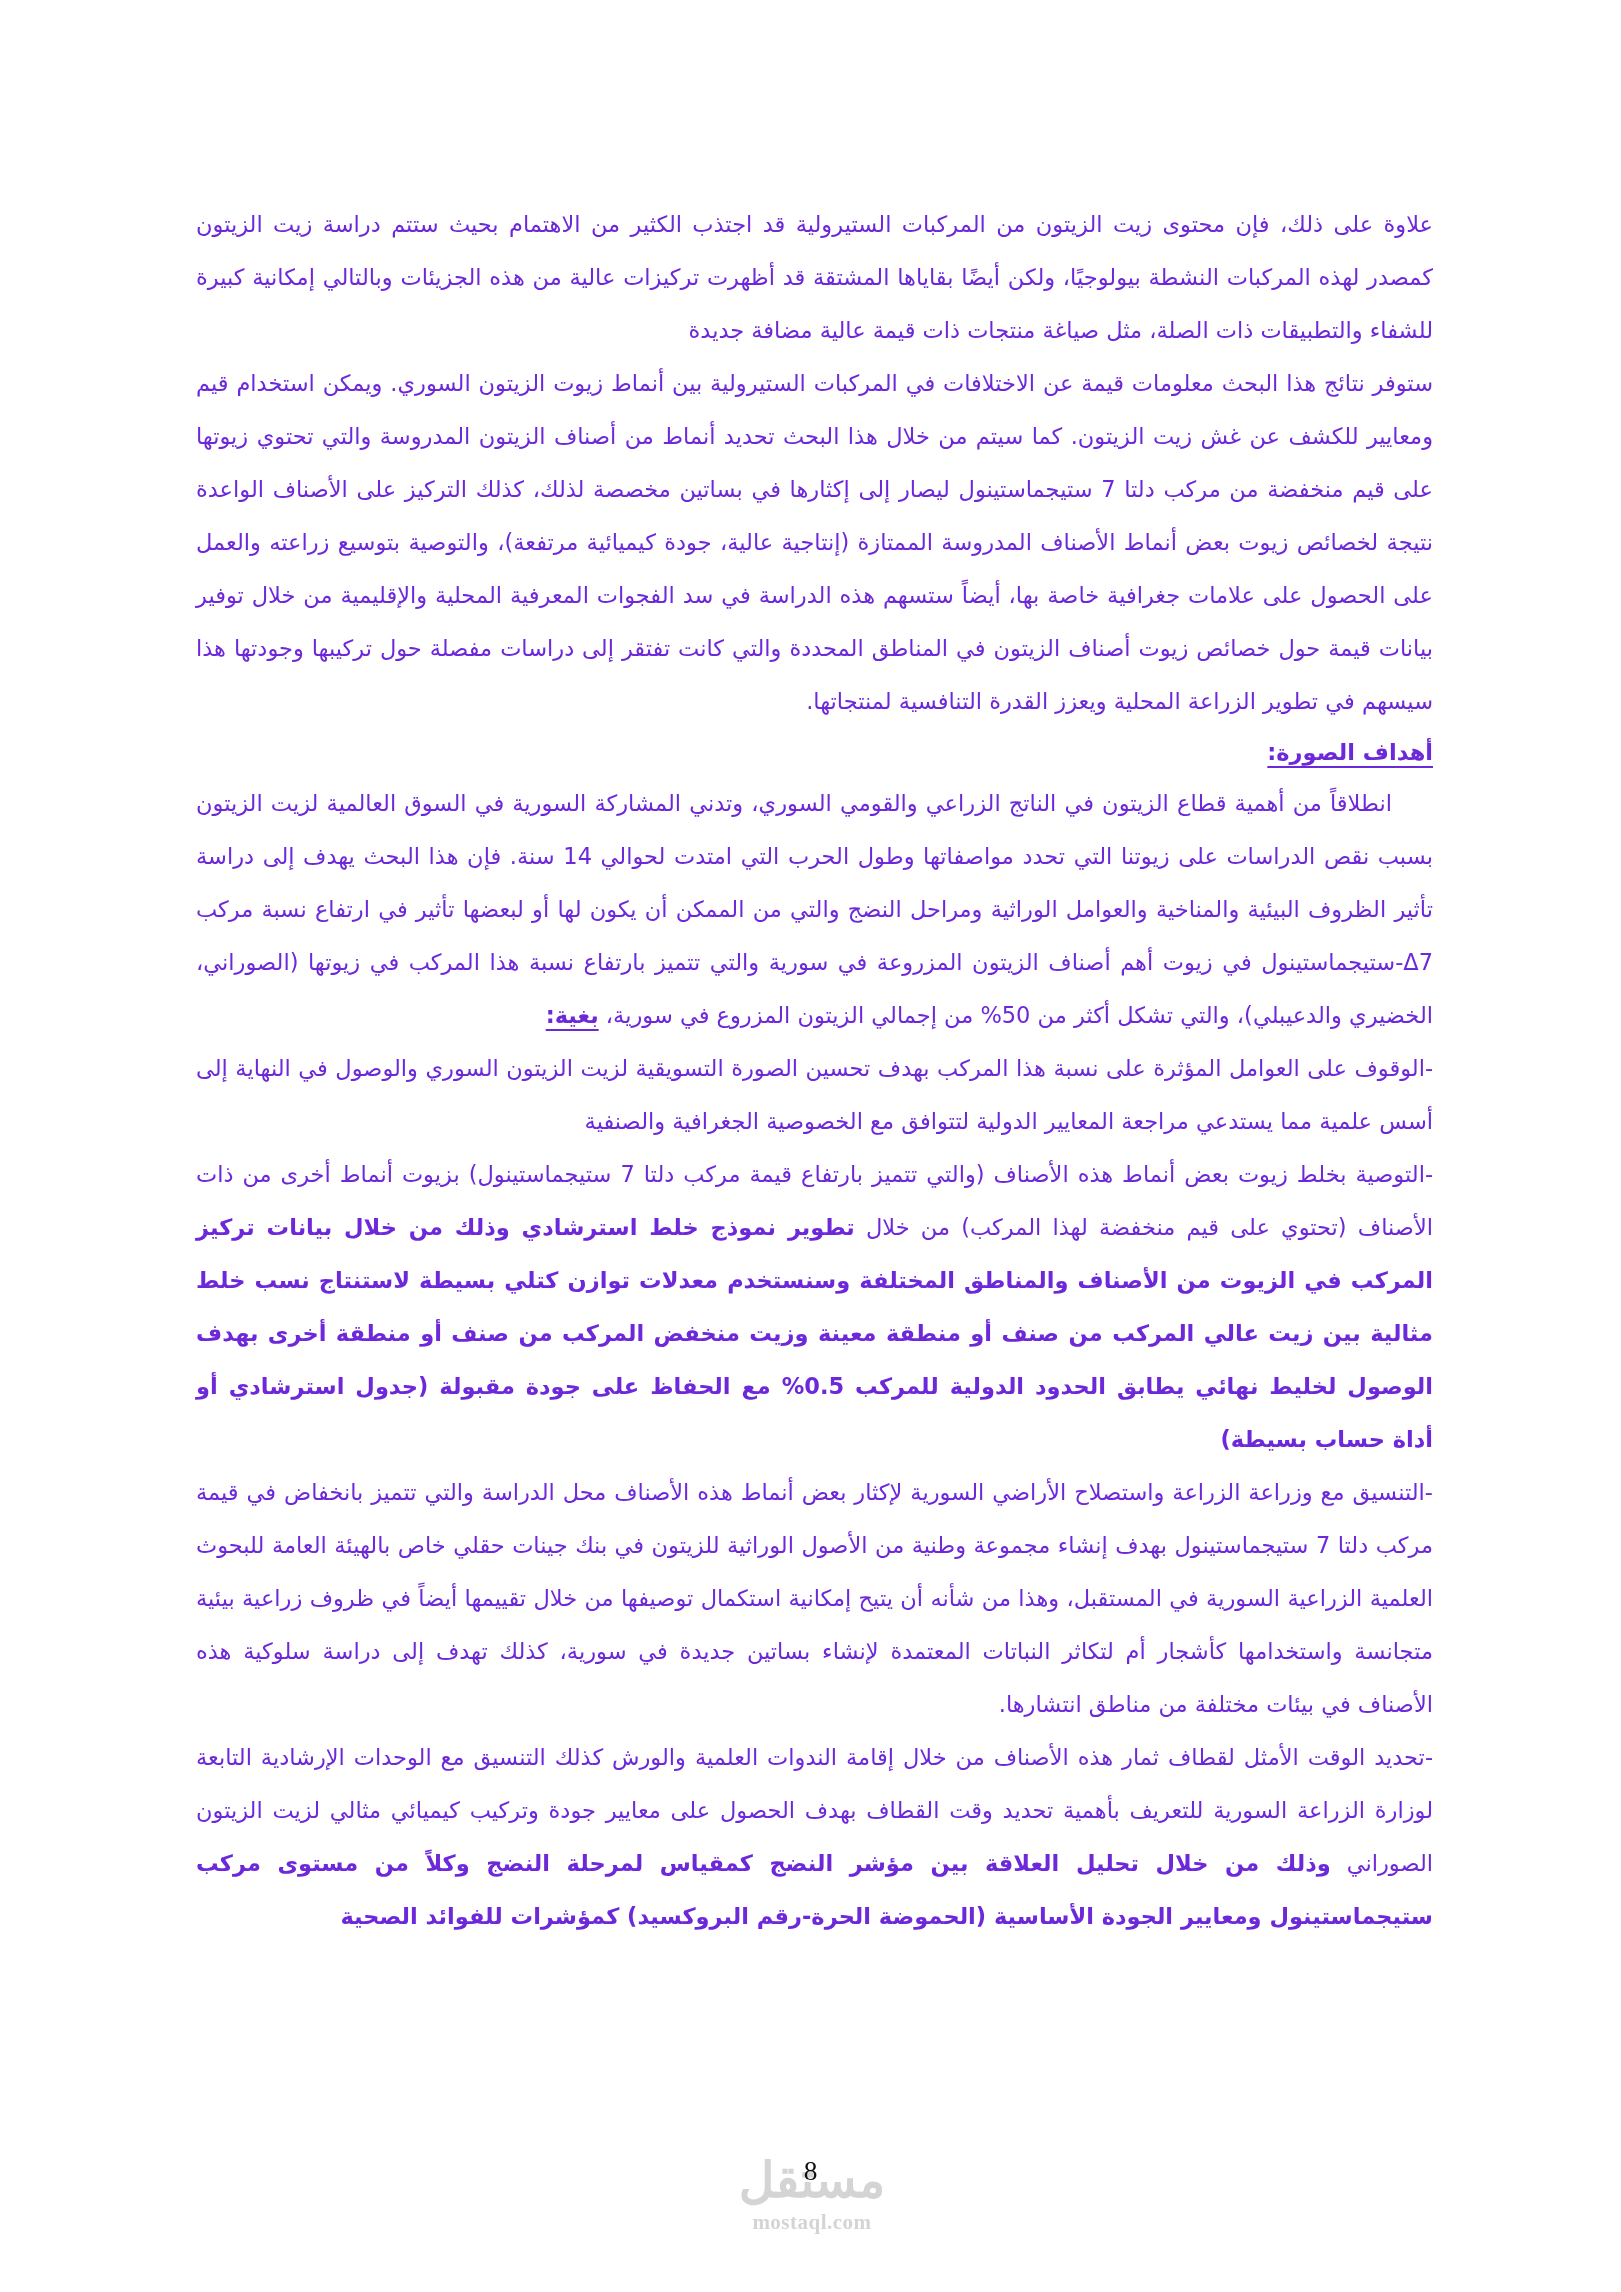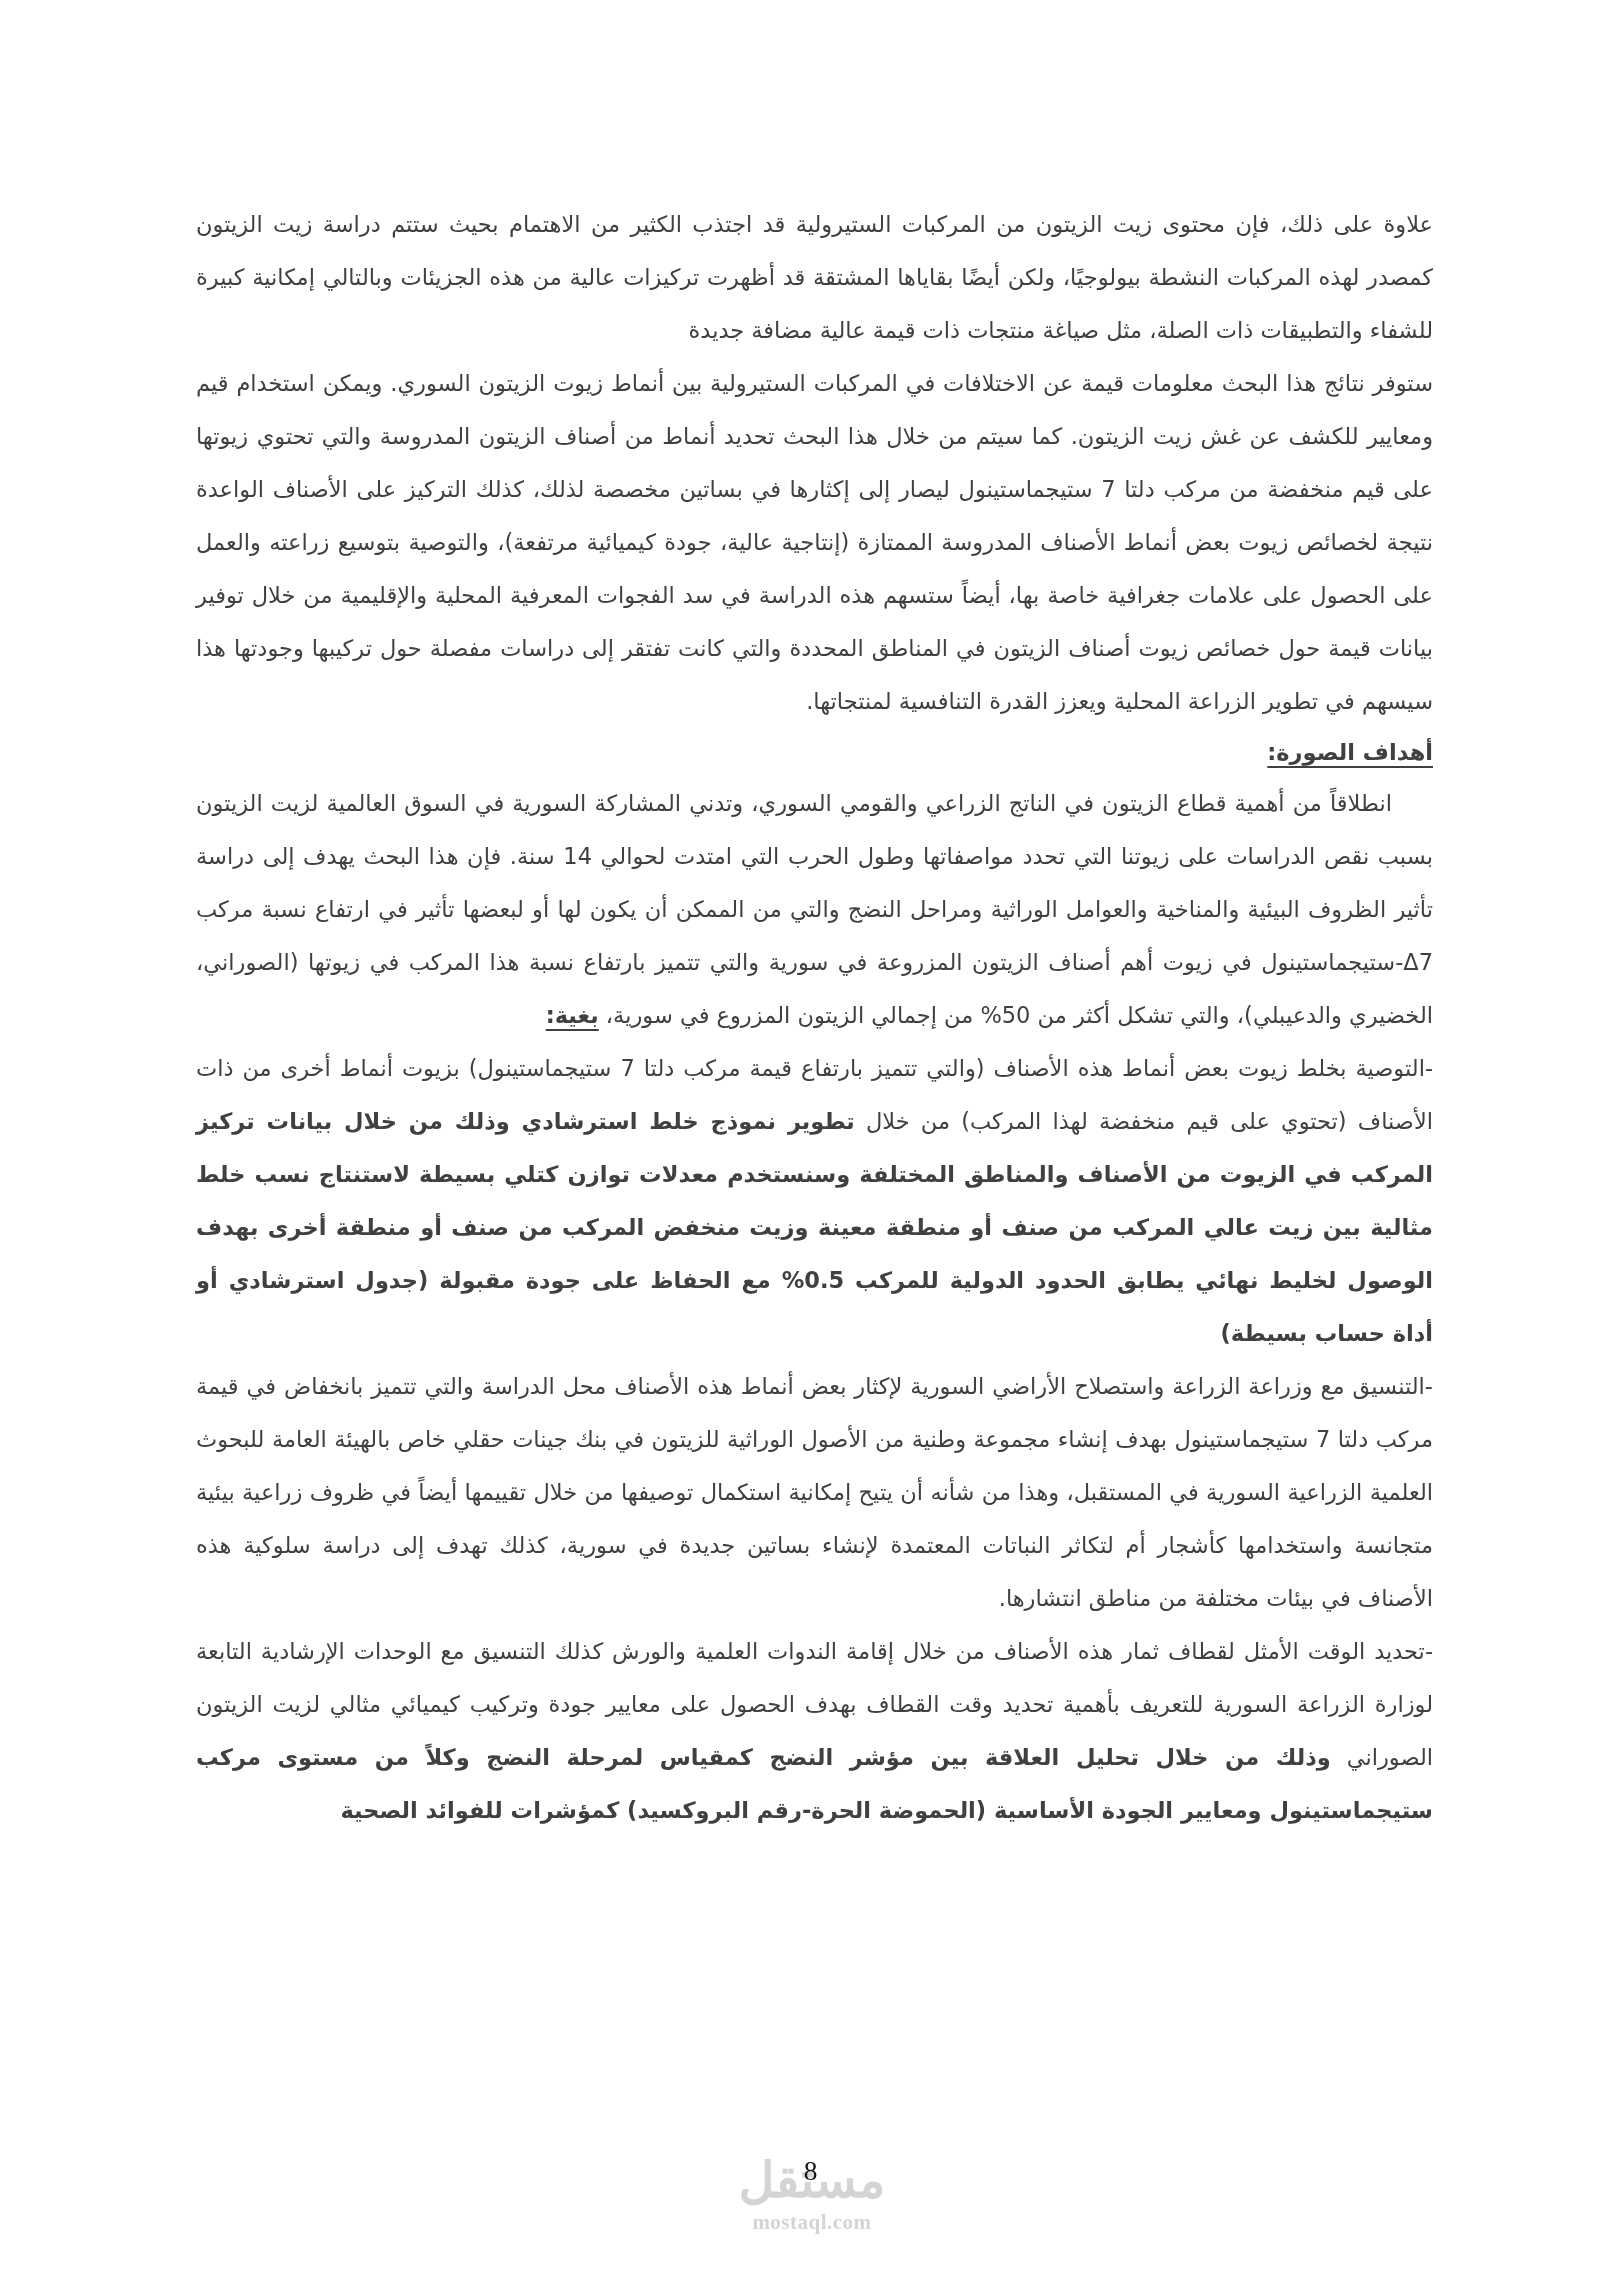--- a/index.html
+++ b/index.html
@@ -1,21 +1,21 @@
 <!DOCTYPE html>
 <html lang="ar" dir="rtl"><head>
 <meta charset="utf-8">
 <style>
   html, body { margin: 0; padding: 0; background: #ffffff; }
   body { width: 1621px; height: 2293px; position: relative; overflow: hidden; }
   .page {
     position: absolute; left: 196px; top: 198px; width: 1237px;
     direction: rtl; text-align: justify; text-align-last: right;
     font-family: "DejaVu Sans", "Liberation Sans", sans-serif;
-    font-size: 22.5px; line-height: 53px; color: #404040;
+    font-size: 22.5px; line-height: 53px; color: #6d28d9;
   }
   .page p { margin: 0; }
   .page p.indent { text-indent: 41px; }
   .heading {
     font-weight: bold; text-decoration: underline; text-underline-offset: 5.9px;
     margin: 0; line-height: 49px;
   }
   b, .bold { font-weight: bold; }
   u { text-underline-offset: 5.9px; }
   .footer {
@@ -37,20 +37,23 @@
 <div class="page">
   <p>علاوة على ذلك، فإن محتوى زيت الزيتون من المركبات الستيرولية قد اجتذب الكثير من الاهتمام بحيث ستتم دراسة زيت الزيتون كمصدر لهذه المركبات النشطة بيولوجيًا، ولكن أيضًا بقاياها المشتقة قد أظهرت تركيزات عالية من هذه الجزيئات وبالتالي إمكانية كبيرة للشفاء والتطبيقات ذات الصلة، مثل صياغة منتجات ذات قيمة عالية مضافة جديدة</p>
   <p>ستوفر نتائج هذا البحث معلومات قيمة عن الاختلافات في المركبات الستيرولية بين أنماط زيوت الزيتون السوري. ويمكن استخدام قيم ومعايير للكشف عن غش زيت الزيتون. كما سيتم من خلال هذا البحث تحديد أنماط من أصناف الزيتون المدروسة والتي تحتوي زيوتها على قيم منخفضة من مركب دلتا 7 ستيجماستينول ليصار إلى إكثارها في بساتين مخصصة لذلك، كذلك التركيز على الأصناف الواعدة نتيجة لخصائص زيوت بعض أنماط الأصناف المدروسة الممتازة (إنتاجية عالية، جودة كيميائية مرتفعة)، والتوصية بتوسيع زراعته والعمل على الحصول على علامات جغرافية خاصة بها، أيضاً ستسهم هذه الدراسة في سد الفجوات المعرفية المحلية والإقليمية من خلال توفير بيانات قيمة حول خصائص زيوت أصناف الزيتون في المناطق المحددة والتي كانت تفتقر إلى دراسات مفصلة حول تركيبها وجودتها هذا سيسهم في تطوير الزراعة المحلية ويعزز القدرة التنافسية لمنتجاتها.</p>
 
   <p class="heading">أهداف الصورة:</p>
 
   <p class="indent">
     <span>انطلاقاً من أهمية قطاع الزيتون في الناتج الزراعي والقومي السوري، وتدني المشاركة السورية في السوق العالمية لزيت الزيتون بسبب نقص الدراسات على زيوتنا التي تحدد مواصفاتها وطول الحرب التي امتدت لحوالي 14 سنة. فإن هذا البحث يهدف إلى دراسة تأثير الظروف البيئية والمناخية والعوامل الوراثية ومراحل النضج والتي من الممكن أن يكون لها أو لبعضها تأثير في ارتفاع نسبة مركب Δ7-ستيجماستينول في زيوت أهم أصناف الزيتون المزروعة في سورية والتي تتميز بارتفاع نسبة هذا المركب في زيوتها (الصوراني، الخضيري والدعيبلي)، والتي تشكل أكثر من 50% من إجمالي الزيتون المزروع في سورية، </span><u class="bold">بغية:</u>
   </p>
 
+  <p>
+    <span>-الوقوف على العوامل المؤثرة على نسبة هذا المركب بهدف تحسين الصورة التسويقية لزيت الزيتون السوري والوصول في النهاية إلى أسس علمية مما يستدعي مراجعة المعايير الدولية لتتوافق مع الخصوصية الجغرافية والصنفية</span>
+  </p>
 
   <p>
     <span>-التوصية بخلط زيوت بعض أنماط هذه الأصناف (والتي تتميز بارتفاع قيمة مركب دلتا 7 ستيجماستينول) بزيوت أنماط أخرى من ذات الأصناف (تحتوي على قيم منخفضة لهذا المركب) من خلال </span><b>تطوير</b><b> نموذج خلط استرشادي </b><b>وذلك من خلال بيانات تركيز المركب في الزيوت من الأصناف والمناطق المختلفة وسنستخدم معدلات توازن كتلي بسيطة لاستنتاج نسب خلط مثالية بين زيت عالي المركب من صنف أو منطقة معينة وزيت منخفض المركب من صنف أو منطقة أخرى بهدف الوصول لخليط نهائي يطابق الحدود الدولية للمركب 0.5% مع الحفاظ على جودة مقبولة (جدول استرشادي أو أداة حساب بسيطة)</b>
   </p>
 
   <p>
     <span>-التنسيق مع وزراعة الزراعة واستصلاح الأراضي السورية لإكثار بعض أنماط هذه الأصناف محل الدراسة والتي تتميز بانخفاض في قيمة مركب دلتا 7 ستيجماستينول بهدف إنشاء مجموعة وطنية من الأصول الوراثية للزيتون في بنك جينات حقلي خاص بالهيئة العامة للبحوث العلمية الزراعية السورية في المستقبل، وهذا من شأنه أن يتيح إمكانية استكمال توصيفها من خلال تقييمها أيضاً في ظروف زراعية بيئية متجانسة واستخدامها كأشجار أم لتكاثر النباتات المعتمدة لإنشاء بساتين جديدة في سورية، كذلك تهدف إلى دراسة سلوكية هذه الأصناف في بيئات مختلفة من مناطق انتشارها.</span>
   </p>
 
   <p>

